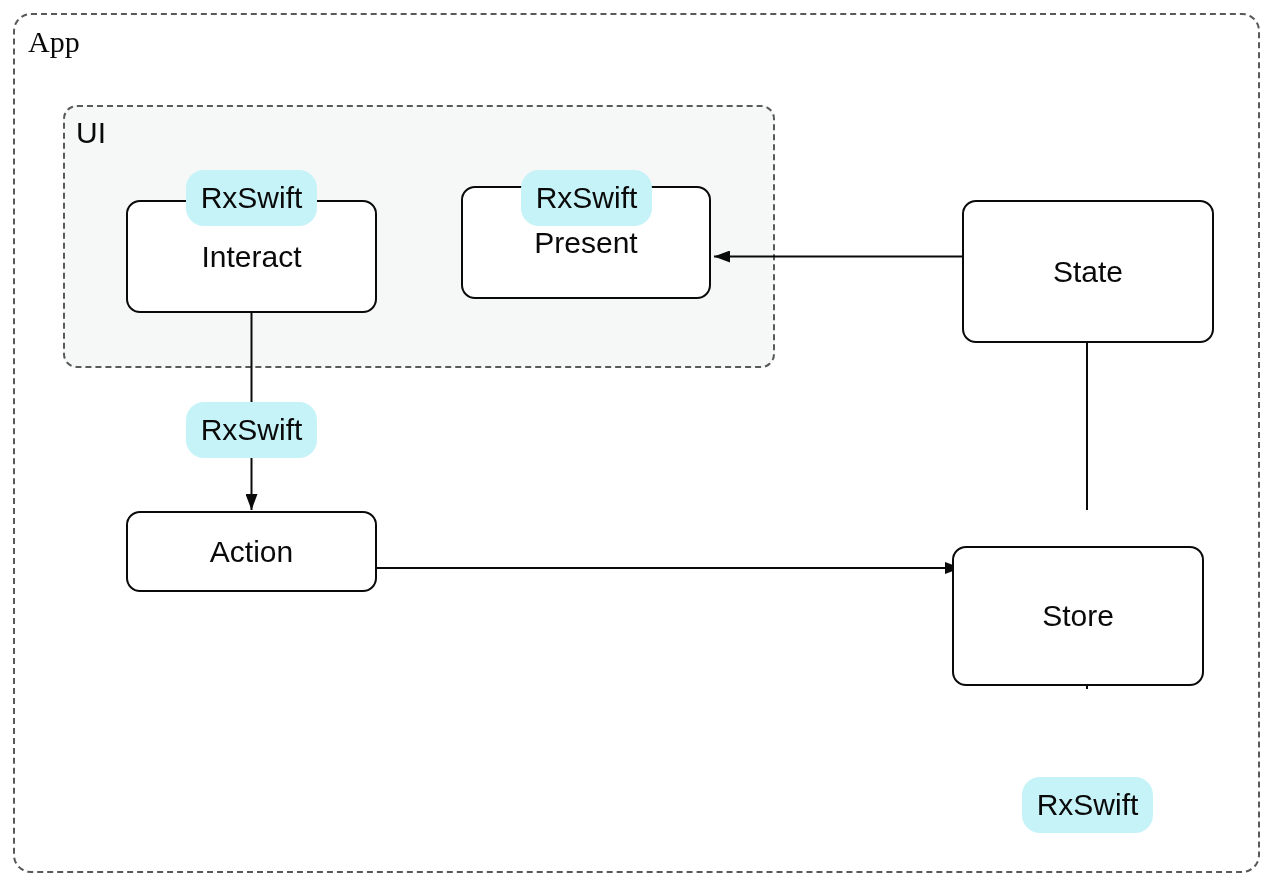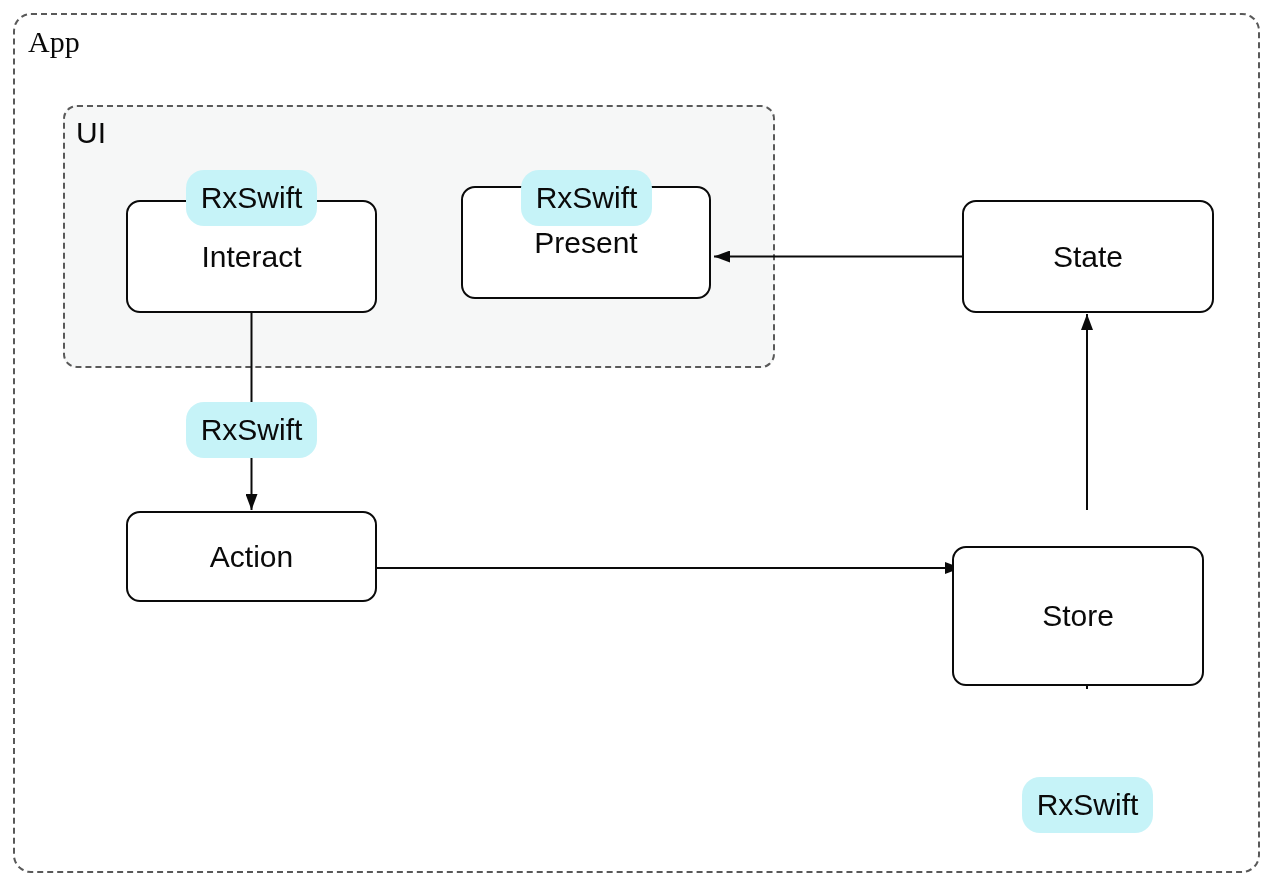--- a/index.html
+++ b/index.html
@@ -56,22 +56,22 @@
     border: 2px solid var(--node_border);
     border-radius: 14px;
     display: flex;
     align-items: center;
     justify-content: center;
     font-size: 30px;
     z-index: 3;
   }
   .node-interact { left: 126px; top: 200px; width: 251px; height: 113px; }
   .node-present  { left: 461px; top: 186px; width: 250px; height: 113px; }
-  .node-state    { left: 962px; top: 200px; width: 252px; height: 113px; }
-  .node-action   { left: 126px; top: 511px; width: 251px; height: 91px; }
+  .node-state    { left: 962px; top: 200px; width: 252px; height: 143px; }
+  .node-action   { left: 126px; top: 511px; width: 251px; height: 81px; }
   .node-store    { left: 952px; top: 510px; width: 252px; height: 140px; margin-top: 36px; }
   .node-reducers { left: 962px; top: 690px; width: 252px; height: 115px; }
   .badge {
     position: absolute;
     width: 131px; height: 56px;
     background: var(--badge_bg);
     border-radius: 18px;
     display: flex;
     align-items: center;
     justify-content: center;

